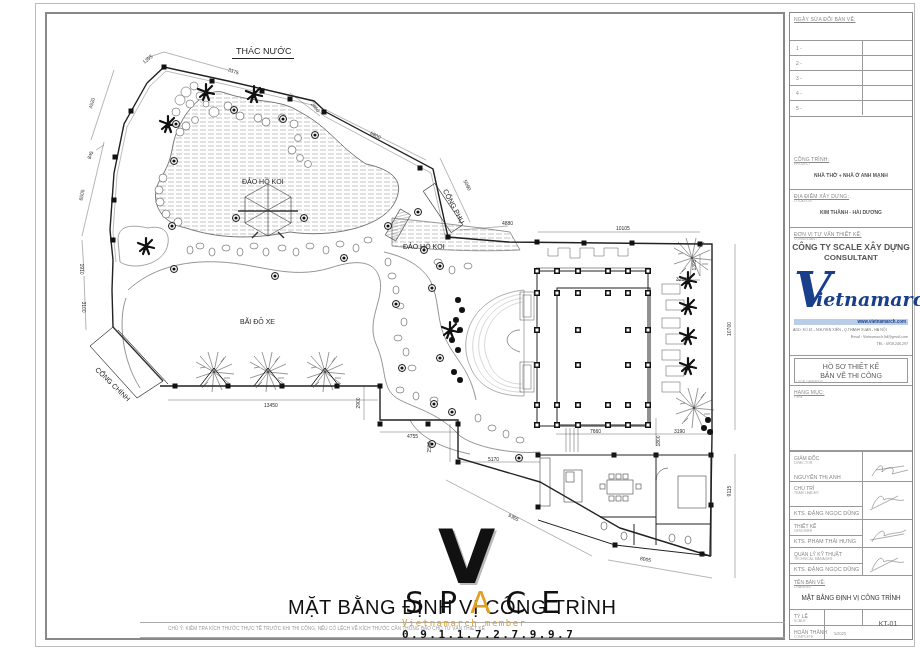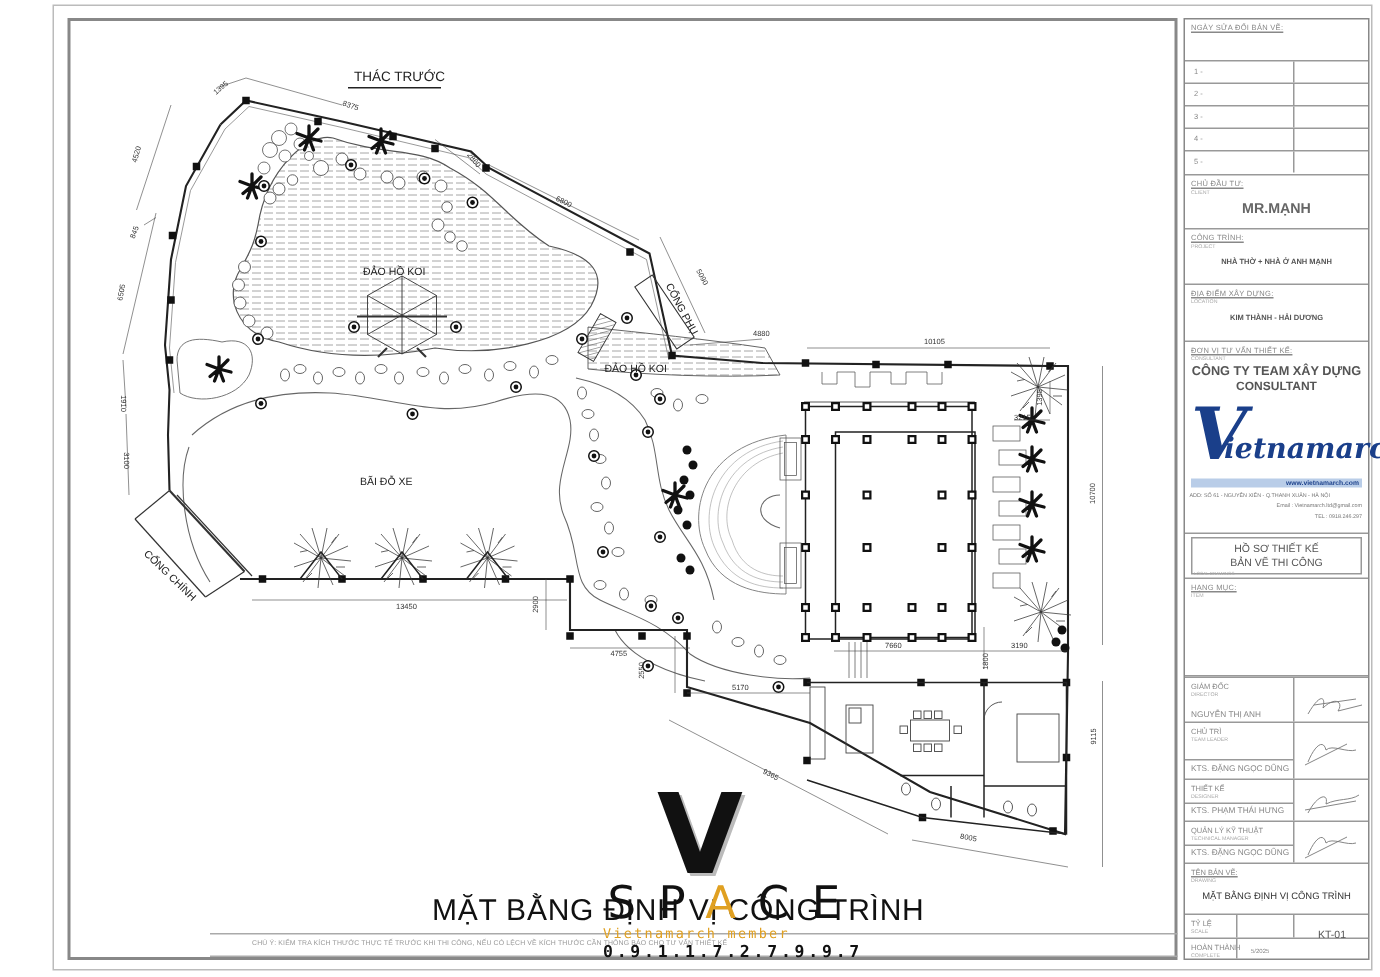--- a/index.html
+++ b/index.html
@@ -393,21 +393,21 @@
       <line x1="656" y1="434" x2="712" y2="434"></line>
     <line x1="656" y1="418" x2="656" y2="446"></line>
     <line x1="735" y1="244" x2="735" y2="430"></line>
       <line x1="735" y1="454" x2="735" y2="578"></line>
     <line x1="608" y1="560" x2="712" y2="578"></line>
     <line x1="700" y1="254" x2="700" y2="276"></line>
       <line x1="676" y1="280" x2="700" y2="280"></line>
   </g>
 </svg>
 
-<div class="lbl" style="left:236px;top:46px;font-size:9px;">THÁC TRƯỚC</div>
+<div class="lbl" style="left:236px;top:46px;font-size:9px;">THÁC NƯỚC</div>
 <div style="position:absolute;left:232px;top:58px;width:62px;border-top:1px solid #222;"></div>
 <div class="lbl" style="left:242px;top:178px;">ĐẢO HỒ KOI</div>
 <div class="lbl" style="left:403px;top:243px;">ĐẢO HỒ KOI</div>
 <div class="lbl" style="left:448px;top:188px;transform:rotate(62deg);transform-origin:left top;">CỔNG PHỤ</div>
 <div class="lbl" style="left:240px;top:318px;">BÃI ĐỖ XE</div>
 <div class="lbl" style="left:99px;top:366px;transform:rotate(44deg);transform-origin:left top;">CỔNG CHÍNH</div>
 
 <div class="dim" style="left:142px;top:56px;transform:rotate(-40deg);">1395</div>
 <div class="dim" style="left:228px;top:68px;transform:rotate(18deg);">8375</div>
 <div class="dim" style="left:310px;top:104px;transform:rotate(50deg);">2860</div>
@@ -464,42 +464,37 @@
     <div class="rev-row" style="top:72px;">
         <span class="num">4 -</span>
         <span class="div"></span>
       </div>
     <div class="rev-row" style="top:87px;">
         <span class="num">5 -</span>
         <span class="div"></span>
       </div>
   </div>
 
-  <div class="tb-section" style="top:104px;height:36px;">
-    <div class="tb-label">CHỦ ĐẦU TƯ:</div>
-    <div class="tb-sub">CLIENT</div>
-    <div class="tb-value" style="top:17px;font-size:9.5px;color:#666;">MR.MẠNH</div>
-  </div>
 
   <div class="tb-section" style="top:140px;height:37px;">
     <div class="tb-label">CÔNG TRÌNH:</div>
     <div class="tb-sub">PROJECT</div>
     <div class="tb-value" style="top:19px;font-size:5px;">NHÀ THỜ + NHÀ Ở ANH MẠNH</div>
   </div>
 
   <div class="tb-section" style="top:177px;height:38px;">
     <div class="tb-label">ĐỊA ĐIỂM XÂY DỰNG:</div>
     <div class="tb-sub">LOCATION</div>
     <div class="tb-value" style="top:19px;font-size:5px;">KIM THÀNH - HẢI DƯƠNG</div>
   </div>
 
   <div class="tb-section" style="top:215px;height:128px;">
     <div class="tb-label">ĐƠN VỊ TƯ VẤN THIẾT KẾ:</div>
     <div class="tb-sub">CONSULTANT</div>
-    <div class="tb-value" style="top:14px;font-size:8.5px;color:#555;">CÔNG TY TEAM XÂY DỰNG</div>
+    <div class="tb-value" style="top:14px;font-size:8.5px;color:#555;">CÔNG TY SCALE XÂY DỰNG</div>
     <div class="tb-value" style="top:25px;font-size:8px;color:#555;">CONSULTANT</div>
     <div style="position:absolute;left:2px;top:38px;width:118px;height:52px;">
       <span class="logo-v" style="left:2px;top:-4px;font-size:48px;">V</span>
       <span class="logo-v" style="left:24px;top:22px;font-size:19px;">ietnamarch</span>
     </div>
     <div style="position:absolute;left:4px;top:91px;width:114px;height:6px;background:#b9cde8;">
       <span style="position:absolute;right:2px;top:0;font-size:4.5px;color:#1a3f8a;font-weight:bold;">www.vietnamarch.com</span>
     </div>
     <div style="position:absolute;left:3px;top:100px;font-size:3.6px;color:#777;white-space:nowrap;">ADD: SỐ 61 - NGUYỄN XIỂN - Q.THANH XUÂN - HÀ NỘI</div>
     <div style="position:absolute;right:4px;top:107px;font-size:3.6px;color:#777;white-space:nowrap;">Email : Vietnamarch.ltd@gmail.com</div>

